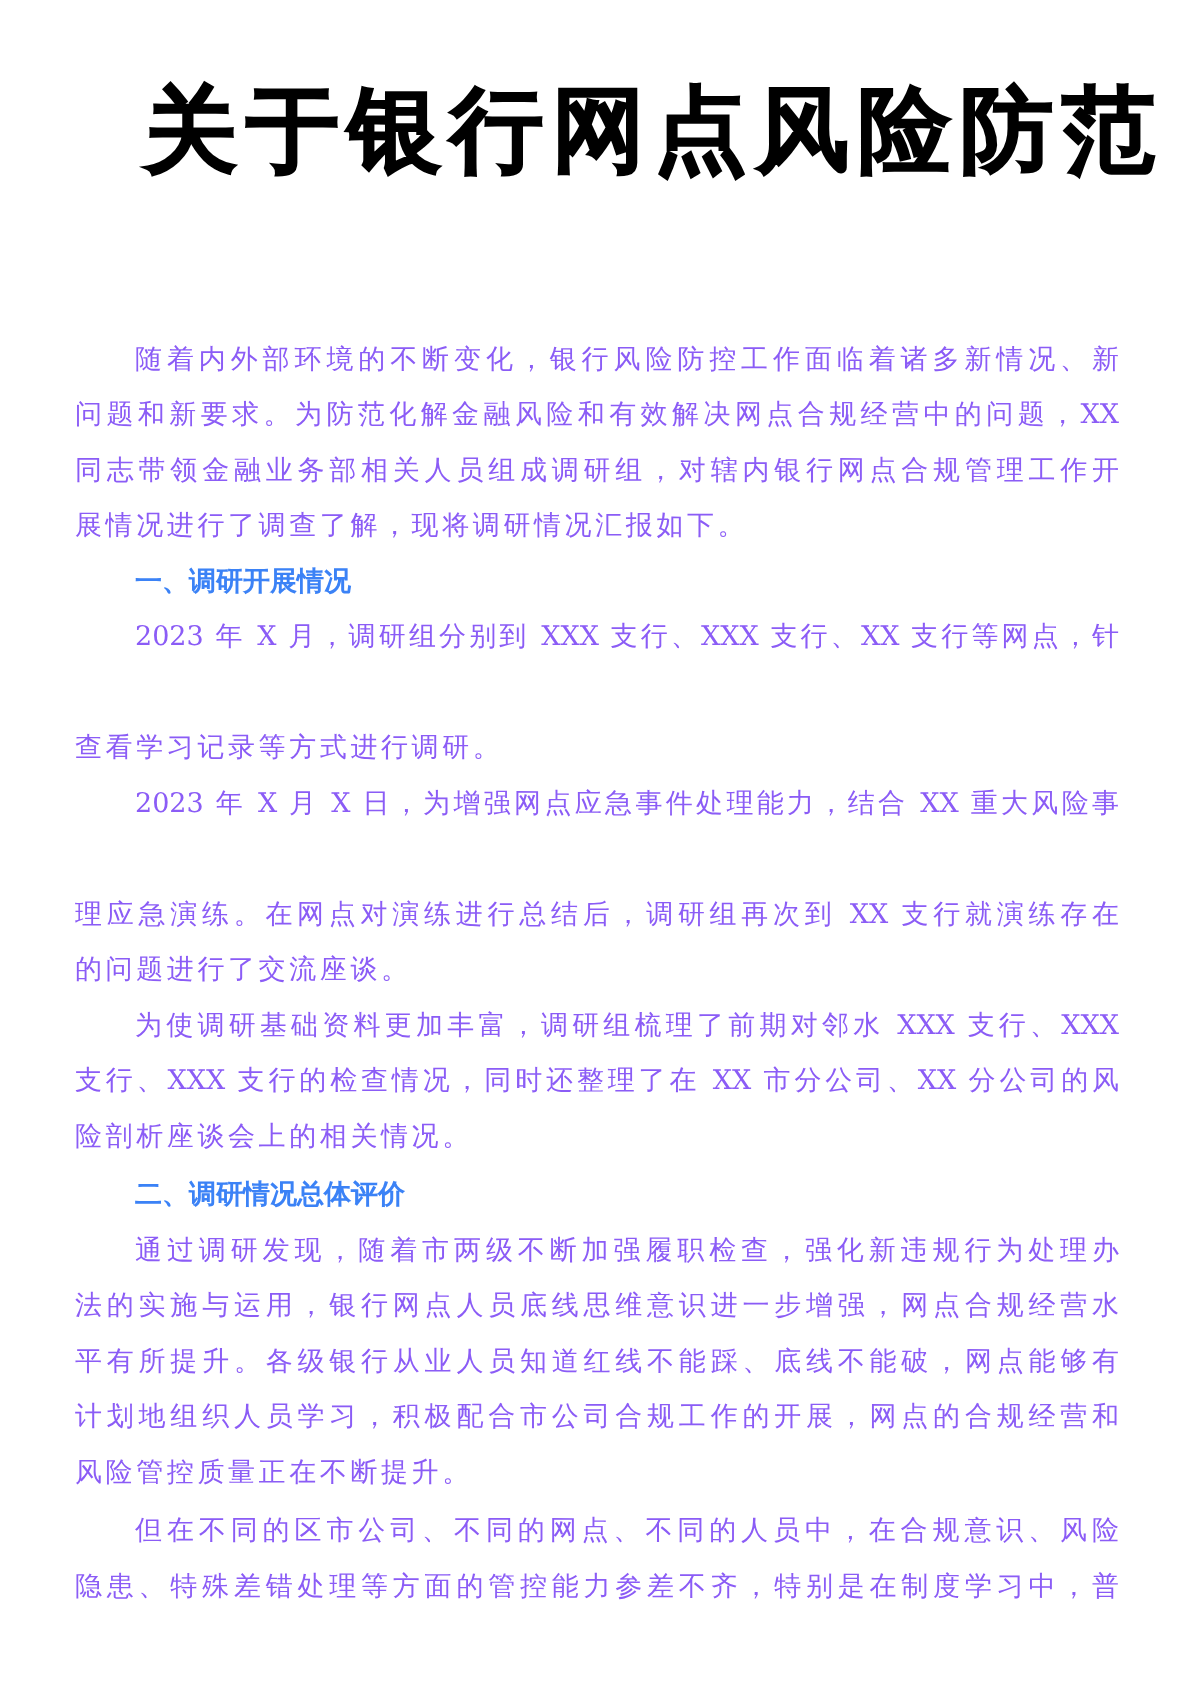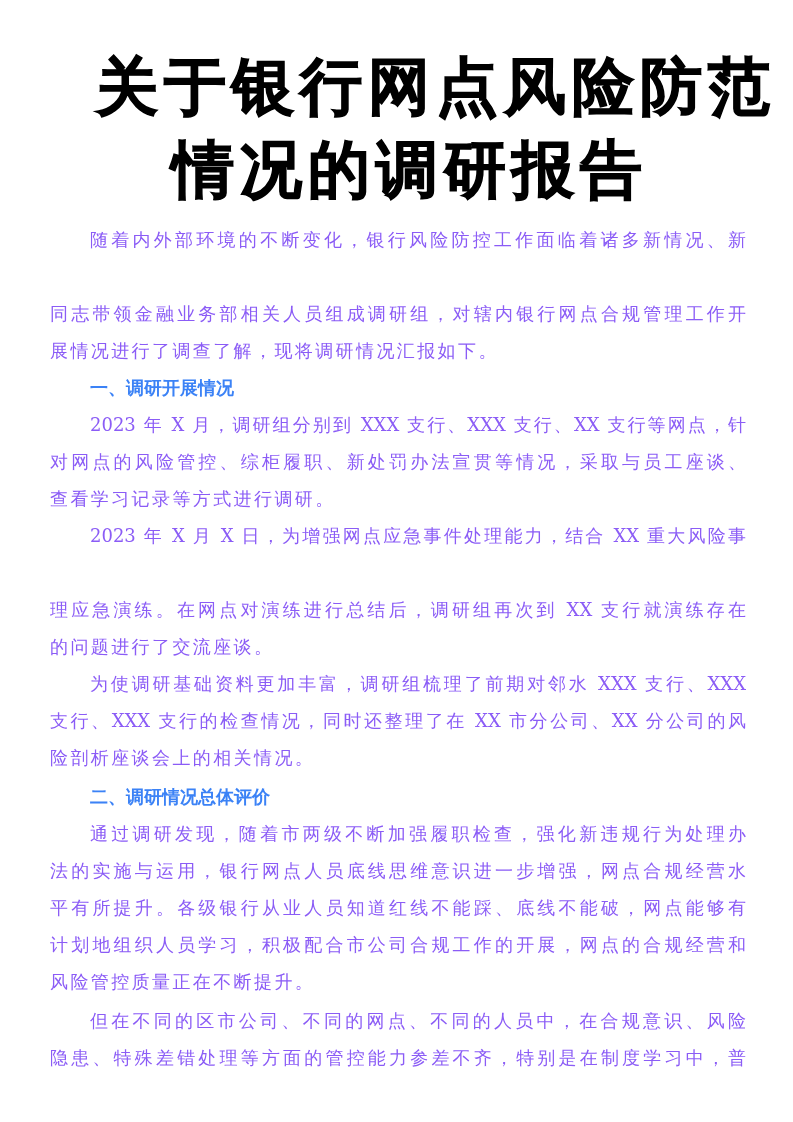--- a/index.html
+++ b/index.html
@@ -43,30 +43,29 @@
     white-space: nowrap;
     color: #3b82f6;
   }
 </style>
 </head>
 <body>
 
 <div class="page">
 
   <div class="title-line t1">关于银行网点风险防范</div>
-  <div class="title-line t2">情况的调研报告</div>
 
   <div class="body-line indent" style="top:228px">随着内外部环境的不断变化，银行风险防控工作面临着诸多新情况、新</div>
+  <div class="body-line" style="top:265px">问题和新要求。为防范化解金融风险和有效解决网点合规经营中的问题，XX</div>
   <div class="body-line" style="top:302px">同志带领金融业务部相关人员组成调研组，对辖内银行网点合规管理工作开</div>
   <div class="body-line last" style="top:339px">展情况进行了调查了解，现将调研情况汇报如下。</div>
 
   <div class="heading" style="top:376px">一、调研开展情况</div>
 
   <div class="body-line indent" style="top:413px">2023 年 X 月，调研组分别到 XXX 支行、XXX 支行、XX 支行等网点，针</div>
-  <div class="body-line" style="top:450px">对网点的风险管控、综柜履职、新处罚办法宣贯等情况，采取与员工座谈、</div>
   <div class="body-line last" style="top:487px">查看学习记录等方式进行调研。</div>
 
   <div class="body-line indent" style="top:524px">2023 年 X 月 X 日，为增强网点应急事件处理能力，结合 XX 重大风险事</div>
   <div class="body-line" style="top:598px">理应急演练。在网点对演练进行总结后，调研组再次到 XX 支行就演练存在</div>
   <div class="body-line last" style="top:635px">的问题进行了交流座谈。</div>
 
   <div class="body-line indent" style="top:672px">为使调研基础资料更加丰富，调研组梳理了前期对邻水 XXX 支行、XXX</div>
   <div class="body-line" style="top:709px">支行、XXX 支行的检查情况，同时还整理了在 XX 市分公司、XX 分公司的风</div>
   <div class="body-line last" style="top:746px">险剖析座谈会上的相关情况。</div>
 

